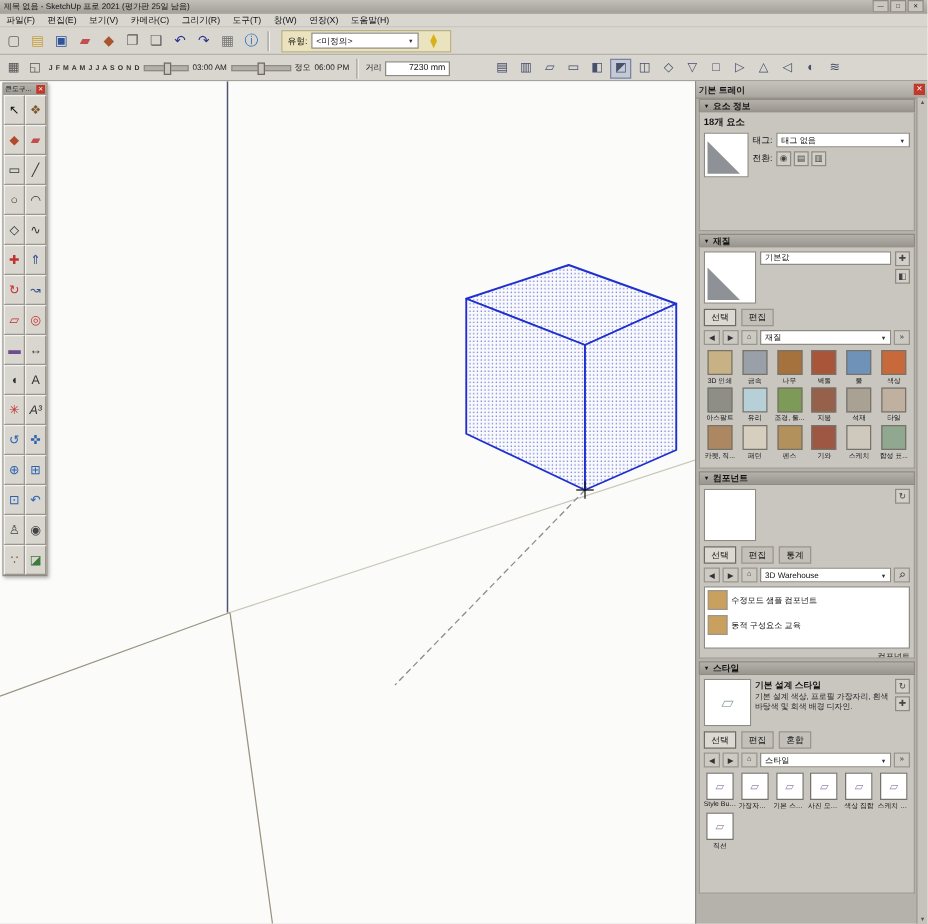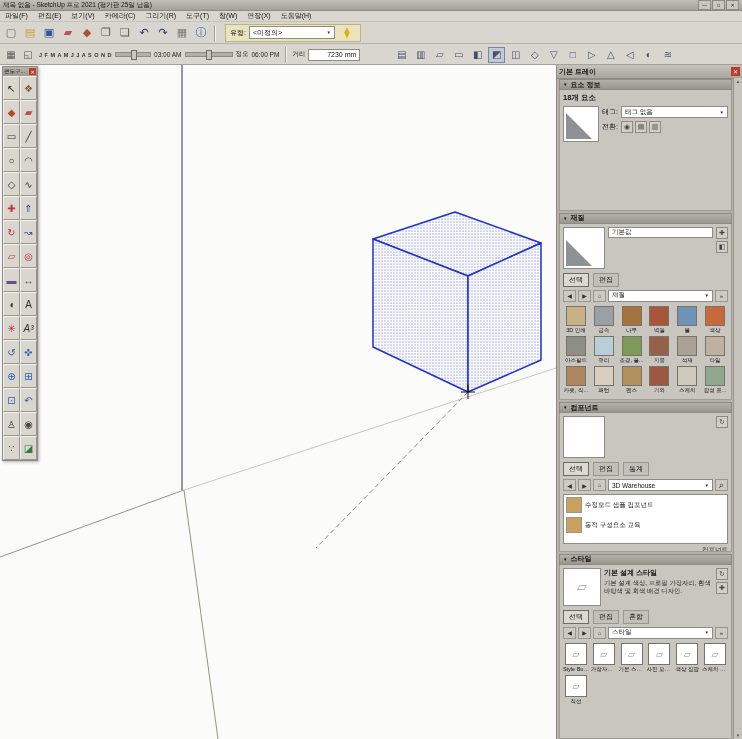--- a/index.html
+++ b/index.html
@@ -243,21 +243,21 @@
     <div class="tray-scroll">
       <span>▲</span>
       <span>▼</span>
     </div>
     <div class="tray-body">
 
       <div class="sec-head">
         <span class="sec-arrow">▼</span>
         <span>요소 정보</span>
       </div>
-      <div class="sec-body" style="height:121px">
+      <div class="sec-body" style="height:95px">
         <div class="bold" style="font-size:7.5px">18개 요소</div>
         <div class="frow" style="margin-top:3px">
           <div class="thumb" style="width:36px;height:36px">
             <div class="tri"></div>
           </div>
           <div class="fcol">
             <div class="lrow">
               <span>태그:</span>
               <span class="sel">
                 <span>태그 없음</span>

